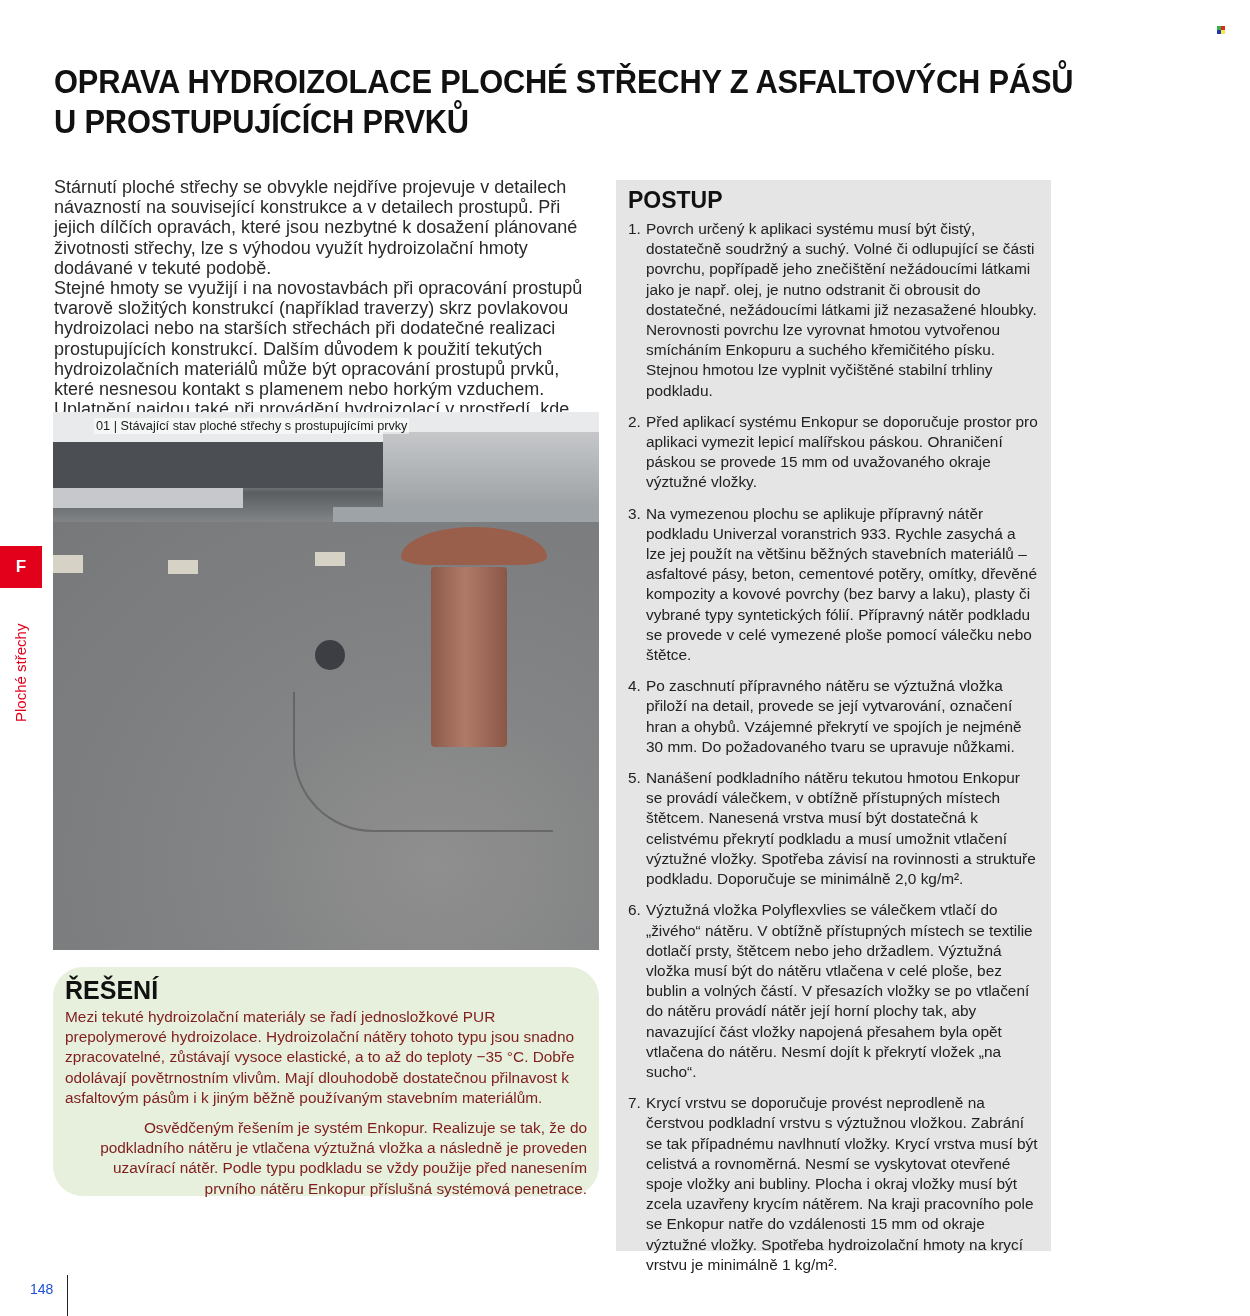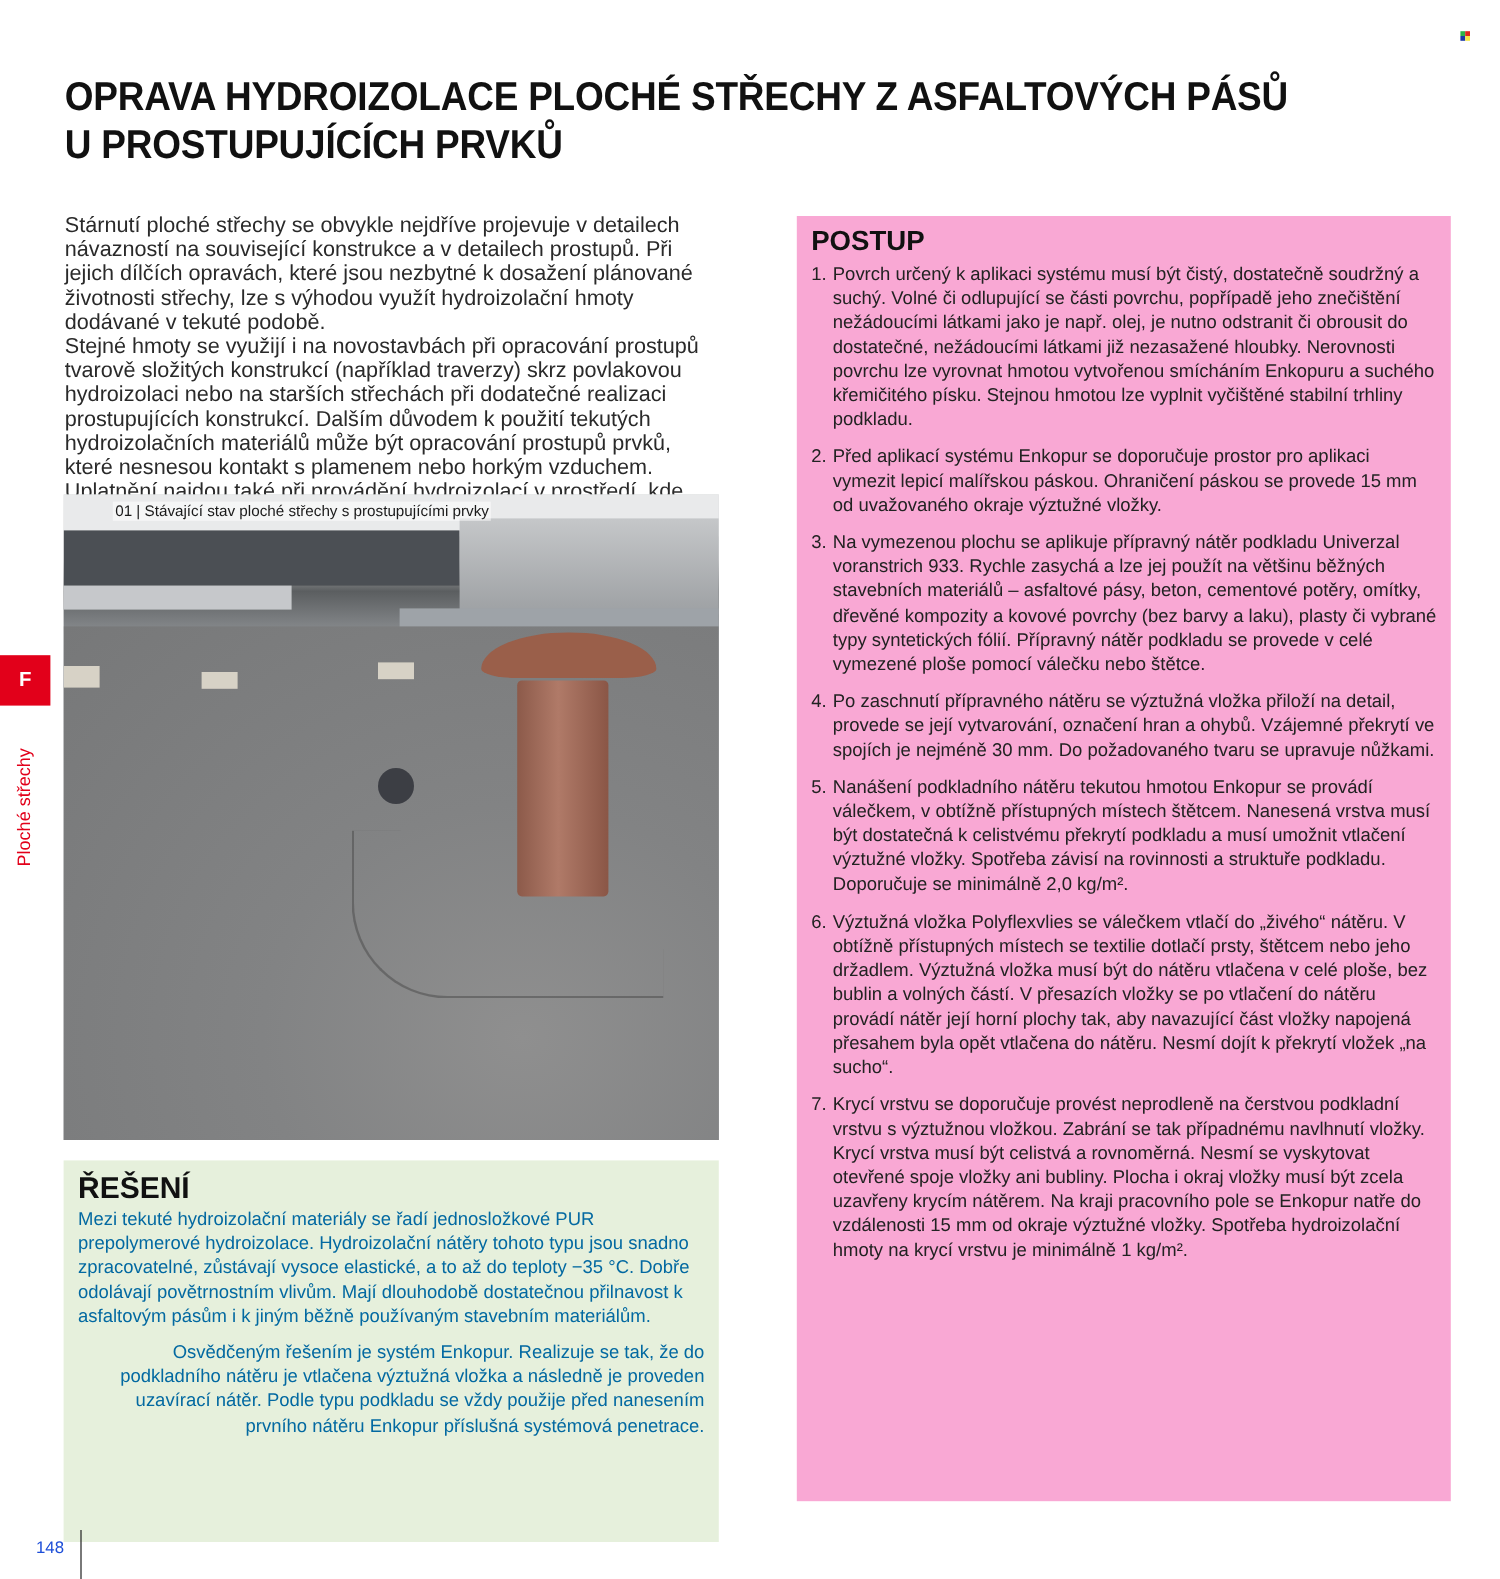--- a/index.html
+++ b/index.html
@@ -60,32 +60,32 @@
     background: #e2001a; color: #fff; font-weight: 700; font-size: 17px;
     display: flex; align-items: center; justify-content: center;
   }
   .side-label {
     position: absolute; left: 12px; top: 722px;
     transform: rotate(-90deg); transform-origin: left top;
     color: #e2001a; font-size: 15px; font-weight: 400; white-space: nowrap;
   }
 
   .solution-box {
-    position: absolute; left: 53px; top: 967px; width: 546px; height: 318px;
-    background: #e6f0dc; padding: 8px 12px 0 12px;
+    position: absolute; left: 53px; top: 967px; width: 546px; height: 229px;
+    background: #e6f0dc; padding: 8px 12px 0 12px; border-radius: 30px;
   }
   .solution-box h2 {
     font-size: 25px; font-weight: 700; line-height: 30px; color: #111; margin-bottom: 2px;
   }
-  .solution-box p { font-size: 15.4px; line-height: 20.2px; color: #0369a1; }
+  .solution-box p { font-size: 15.4px; line-height: 20.2px; color: #7f1d1d; }
   .solution-box p + p { margin-top: 10px; text-align: right; }
 
   .procedure-box {
-    position: absolute; left: 616px; top: 180px; width: 545px; height: 1071px;
-    background: #f9a8d4; padding: 6px 12px 0 12px; margin-left: 48px;
+    position: absolute; left: 616px; top: 180px; width: 435px; height: 1071px;
+    background: #e5e5e5; padding: 6px 12px 0 12px;
   }
   .procedure-box h2 {
     font-size: 23px; font-weight: 700; line-height: 28px; color: #111; margin-bottom: 5px;
   }
   .steps { list-style: none; }
   .steps li {
     position: relative; padding-left: 18px;
     font-size: 15.4px; line-height: 20.2px; color: #222;
     margin-bottom: 11px;
   }

